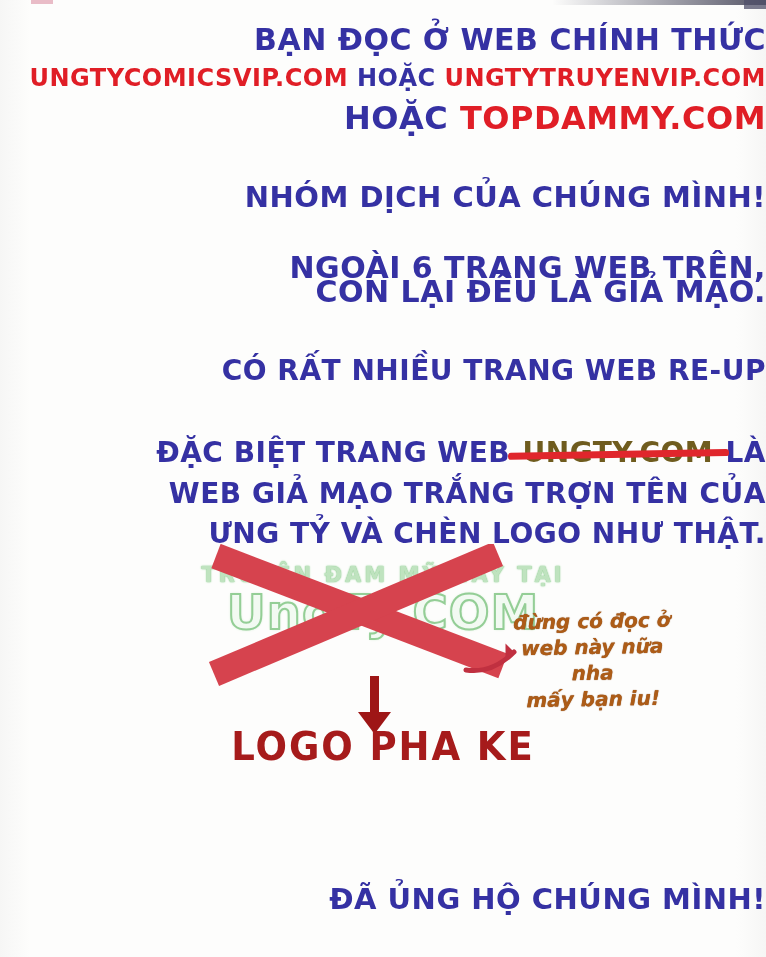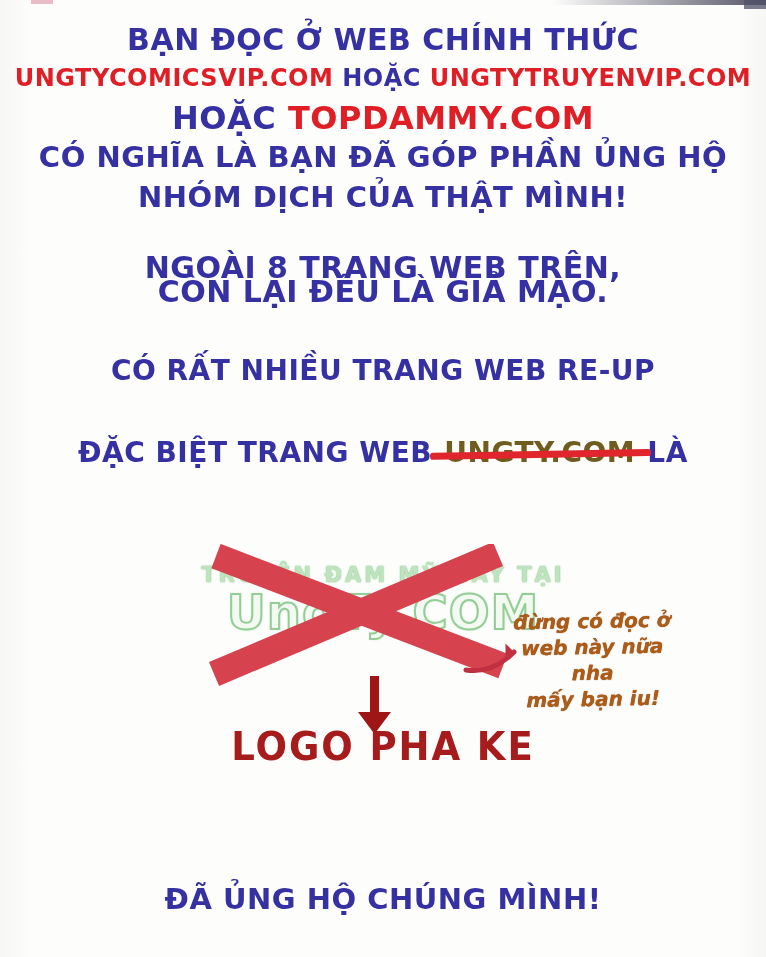--- a/index.html
+++ b/index.html
@@ -17,21 +17,21 @@
   .edge-strip.left{left:0;}
   .edge-strip.right{right:0;transform:scaleX(-1);}
   .top-dark{position:absolute;top:0;left:552px;width:214px;height:5px;
     background:linear-gradient(to right,rgba(44,44,66,0),rgba(44,44,66,0.8));}
   .top-dark-corner{position:absolute;top:0;right:0;width:22px;height:9px;background:#50506a;opacity:.75;}
   .top-pink{position:absolute;top:0;left:31px;width:22px;height:4px;background:#e9bcc7;}
 
   
   .tl{
     position:absolute;left:0;width:766px;
-    text-align:center;white-space:nowrap;
+    text-align:right;white-space:nowrap;
     letter-spacing:.5px;
   }
   .blue{color:#3531a3;}
   .red{color:#e01e26;}
 
   .fs30{font-size:30px;}
   .fs25{font-size:24px;}
   .fs32{font-size:32px;}
   .fs29{font-size:29px;}
   .fs28{font-size:28px;}
@@ -91,28 +91,29 @@
 
   <div class="edge-strip left"></div>
   <div class="edge-strip right"></div>
   <div class="top-dark"></div>
   <div class="top-dark-corner"></div>
   <div class="top-pink"></div>
 
   <div class="tl blue fs30" style="top:22px">BẠN ĐỌC Ở WEB CHÍNH THỨC</div>
   <div class="tl fs32" style="top:99px"><span class="blue">HOẶC </span><span class="red">TOPDAMMY.COM</span></div>
   <div class="tl fs25" style="top:64px"><span class="red">UNGTYCOMICSVIP.COM</span><span class="blue"> HOẶC </span><span class="red">UNGTYTRUYENVIP.COM</span></div>
-  <div class="tl blue fs29" style="top:140px">CÓ NGHĨA LÀ BẠN ĐÃ GÓP PHẦN ỦNG HỘ</div>
-  <div class="tl blue fs29" style="top:180px">NHÓM DỊCH CỦA THẬT MÌNH!</div>
+  <div class="tl blue fs29" style="top:180px">NHÓM DỊCH CỦA CHÚNG MÌNH!</div>
 
-  <div class="tl blue fs30" style="top:250px">NGOÀI 8 TRANG WEB TRÊN,</div>
+  <div class="tl blue fs30" style="top:250px">NGOÀI 6 TRANG WEB TRÊN,</div>
   <div class="tl blue fs30" style="top:274px">CÒN LẠI ĐỀU LÀ GIẢ MẠO.</div>
 
   <div class="tl blue fs28" style="top:354px">CÓ RẤT NHIỀU TRANG WEB RE-UP</div>
   <div class="tl fs28" style="top:436px"><span class="blue">ĐẶC BIỆT TRANG WEB </span><span class="fake-domain"><span>UNGTY.COM</span><span class="strike-bar"></span></span><span class="blue"> LÀ</span></div>
+  <div class="tl blue fs28" style="top:477px">WEB GIẢ MẠO TRẮNG TRỢN TÊN CỦA</div>
+  <div class="tl blue fs28" style="top:517px">ƯNG TỶ VÀ CHÈN LOGO NHƯ THẬT.</div>
 
   <div class="logo-tagline">TRUYỆN ĐAM MỸ HAY TẠI</div>
   <div class="logo-site">UngTy.COM</div>
 
   <svg class="x-svg" width="320" height="142" viewBox="0 0 320 142">
     <line x1="18" y1="12" x2="305" y2="122" stroke="#d6434e" stroke-width="26"></line>
     <line x1="300" y1="10" x2="16" y2="130" stroke="#d6434e" stroke-width="26"></line>
   </svg>
 
   <svg class="curved-arrow-svg" width="66" height="44" viewBox="0 0 66 44">

